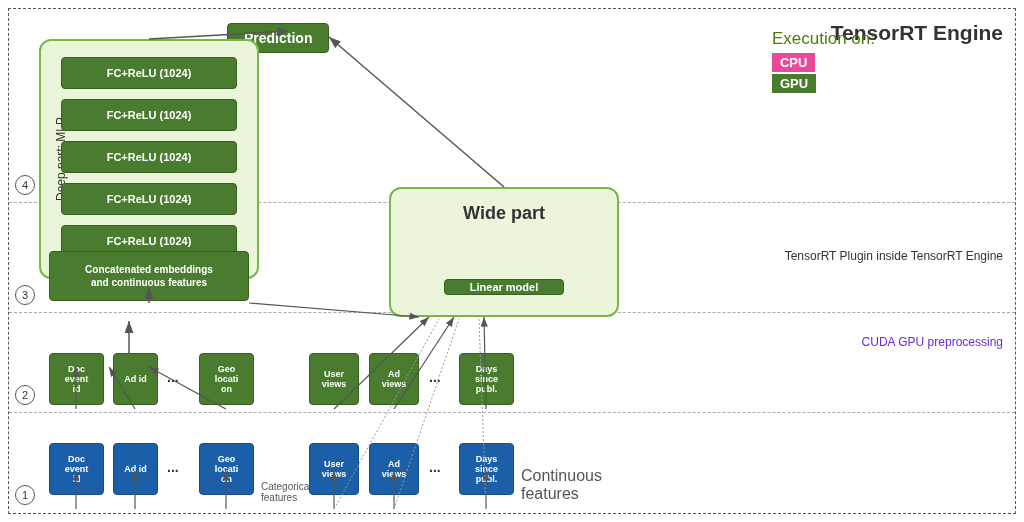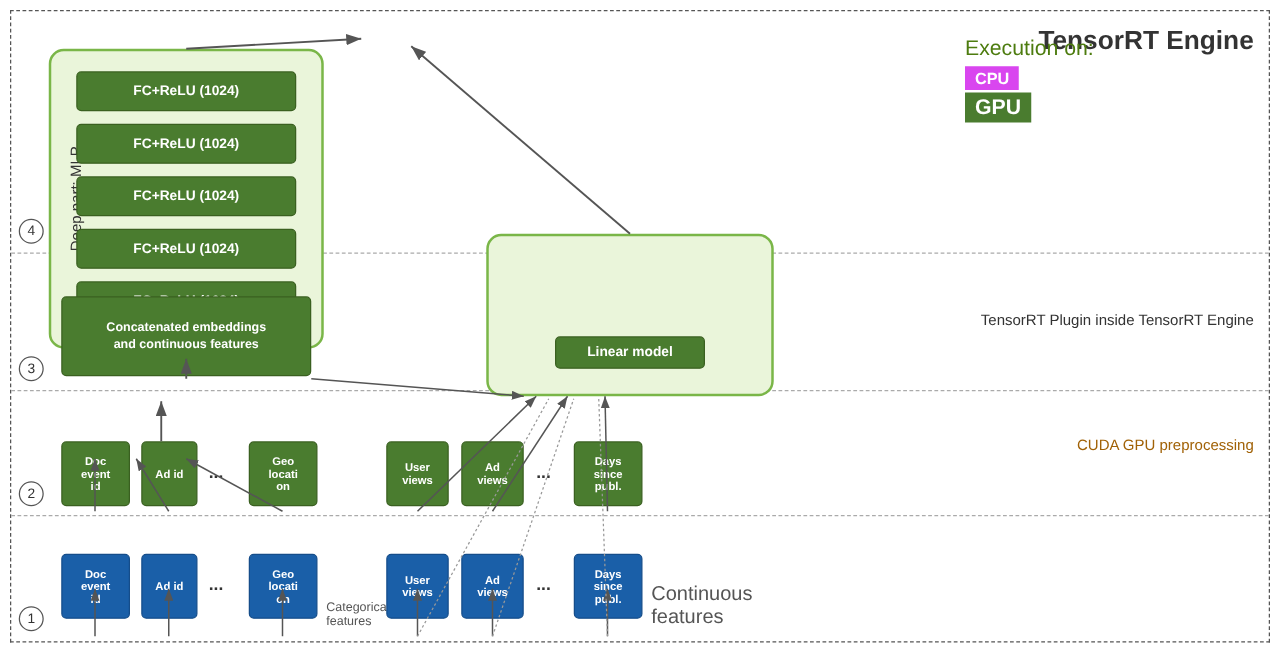--- a/index.html
+++ b/index.html
@@ -121,34 +121,34 @@
     }
 
     .exec-label {
       font-size: 17px;
       color: #4d7c0f;
       margin-bottom: 2px;
     }
 
     .cpu-box {
       display: inline-block;
-      background: #d946ef;
+      background: #ec4899;
       color: #fff;
       padding: 2px 8px;
       font-size: 13px;
       font-weight: bold;
       margin-right: 4px;
     }
 
     .gpu-box {
       display: inline-block;
       background: #4a7c2f;
       color: #fff;
       padding: 2px 8px;
-      font-size: 17px;
+      font-size: 13px;
       font-weight: bold;
     }
 
     
     .arrows-svg {
       position: absolute;
       top: 0; left: 0;
       width: 100%;
       height: 100%;
       pointer-events: none;
@@ -176,49 +176,51 @@
   <div style="position:absolute; bottom:200px; left:0; right:0; border-top:1.5px dashed #aaa;"></div>
   <div style="position:absolute; bottom:310px; left:0; right:0; border-top:1.5px dashed #aaa;"></div>
 
   <div class="badge" style="bottom:8px; left:6px;">1</div>
   <div class="badge" style="bottom:108px; left:6px;">2</div>
   <div class="badge" style="bottom:208px; left:6px;">3</div>
   <div class="badge" style="bottom:318px; left:6px;">4</div>
 
   <div style="position:absolute; bottom:356px; right:12px; font-size:13px; color:#333;"></div>
   <div style="position:absolute; bottom:250px; right:12px; font-size:12px; color:#333;">TensorRT Plugin inside TensorRT Engine</div>
-  <div style="position:absolute; bottom:150px; right:12px; font-size:12px; color:#a16207;">CUDA GPU preprocessing</div>
+  <div style="position:absolute; bottom:164px; right:12px; font-size:12px; color:#6d28d9;">CUDA GPU preprocessing</div>
 
   <div class="execution-section">
     <div class="exec-label">Execution on:</div>
     <div style="margin-top:4px;">
       <span class="cpu-box">CPU</span>
     </div>
     <div style="margin-top:2px;">
       <span class="gpu-box">GPU</span>
     </div>
   </div>
 
+  <div class="prediction-box">Prediction</div>
 
   <div class="mlp-container">
     <div class="mlp-label">Deep part: MLP</div>
 
     <div class="box-green-dark" style="position:absolute; top:16px; left:20px; right:20px; height:32px;">FC+ReLU (1024)</div>
     <div class="box-green-dark" style="position:absolute; top:58px; left:20px; right:20px; height:32px;">FC+ReLU (1024)</div>
     <div class="box-green-dark" style="position:absolute; top:100px; left:20px; right:20px; height:32px;">FC+ReLU (1024)</div>
     <div class="box-green-dark" style="position:absolute; top:142px; left:20px; right:20px; height:32px;">FC+ReLU (1024)</div>
     <div class="box-green-dark" style="position:absolute; top:184px; left:20px; right:20px; height:32px;">FC+ReLU (1024)</div>
   </div>
 
   <div class="wide-container" style="top: 178px; left: 380px;">
-
-    <div class="box-green-dark" style="position:absolute; bottom:20px; left:50%; transform:translateX(-50%); width:120px; height:26px;margin-top:16px;">Linear model</div>
+    <div style="position:absolute; top:14px; left:0; right:0; text-align:center; font-size:18px; font-weight:bold; color:#333;">Wide part</div>
+
+    <div class="box-green-dark" style="position:absolute; bottom:20px; left:50%; transform:translateX(-50%); width:120px; height:16px;margin-top:16px;">Linear model</div>
   </div>
 
-  <div class="box-green-dark" style="position:absolute; bottom:212px; left:40px; width:200px; height:64px; font-size:10px; line-height:1.3; padding:4px;">Concatenated embeddings<br>and continuous features</div>
+  <div class="box-green-dark" style="position:absolute; bottom:212px; left:40px; width:200px; height:50px; font-size:10px; line-height:1.3; padding:4px;">Concatenated embeddings<br>and continuous features</div>
 
 
   <div class="box-green-dark" style="position:absolute; bottom:108px; left:40px; width:55px; height:52px; font-size:9px;">Doc<br>event<br>id</div>
 
   <div class="box-green-dark" style="position:absolute; bottom:108px; left:104px; width:45px; height:52px; font-size:9px;">Ad id</div>
 
   <div style="position:absolute; bottom:128px; left:158px; font-size:14px; font-weight:bold; color:#333;">...</div>
 
   <div class="box-green-dark" style="position:absolute; bottom:108px; left:190px; width:55px; height:52px; font-size:9px;">Geo<br>locati<br>on</div>
 

